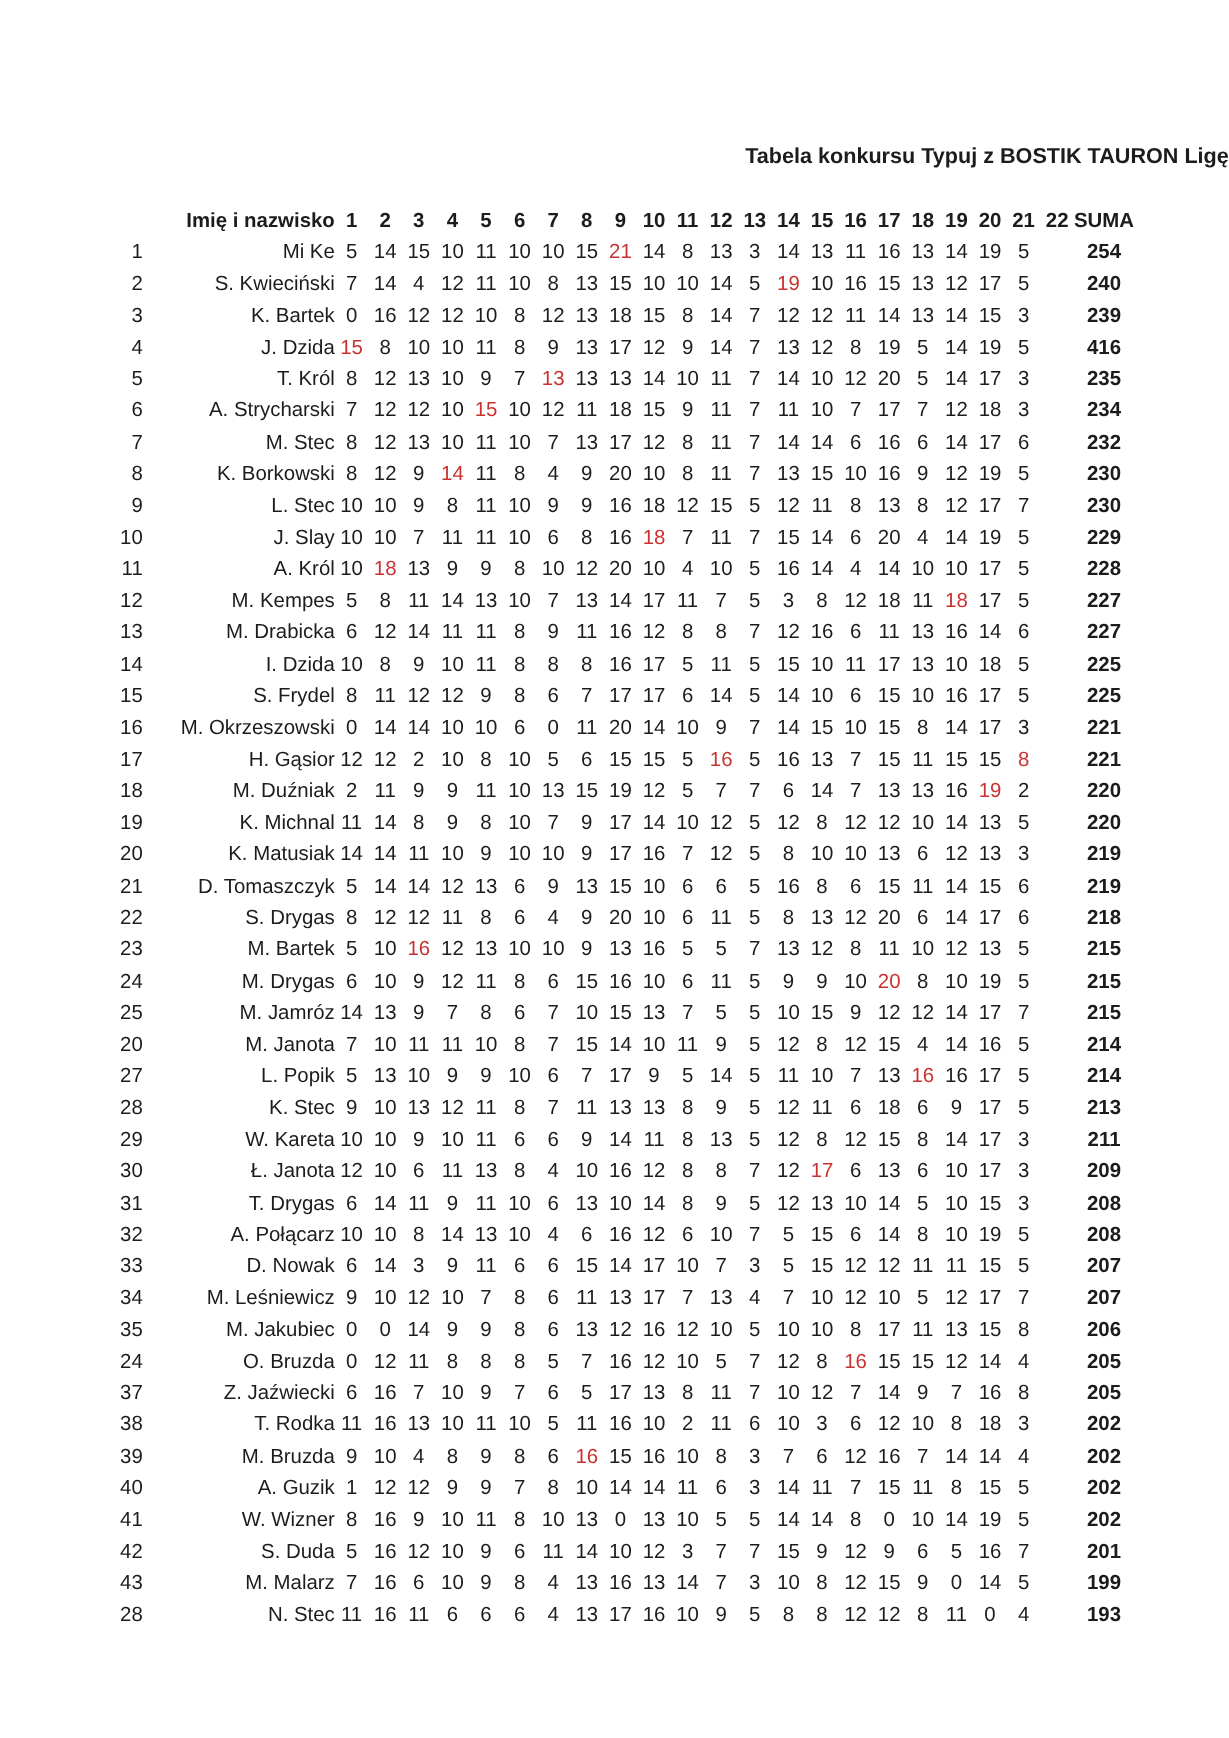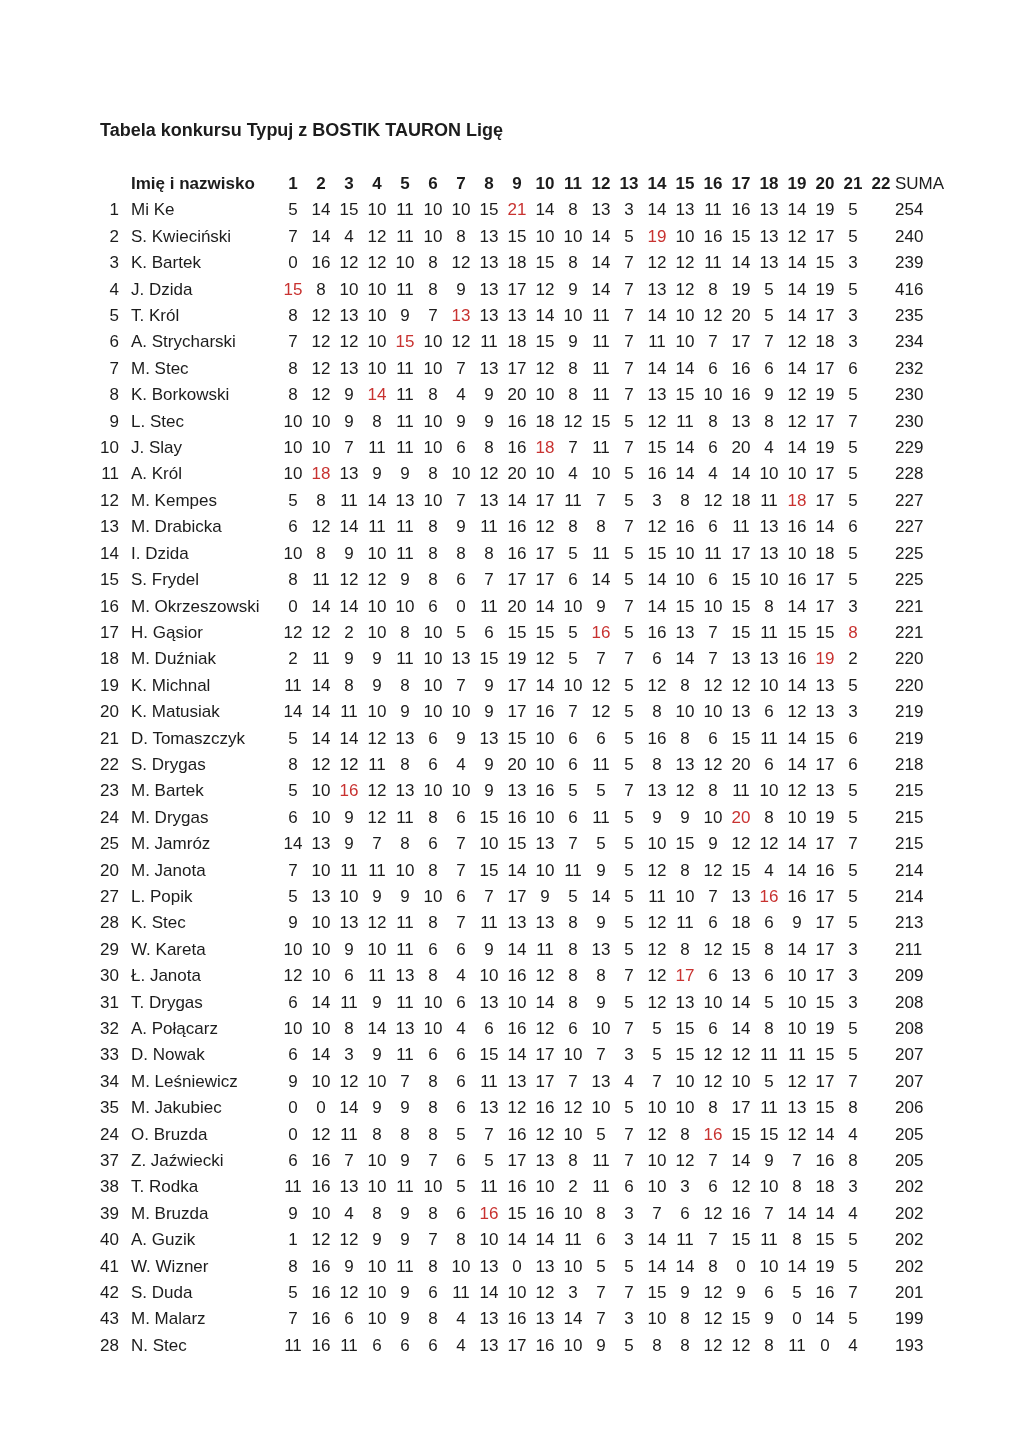--- a/index.html
+++ b/index.html
@@ -3,35 +3,35 @@
 <meta charset="utf-8">
 <style>
   html,body{margin:0;padding:0}
   body{
     width:1024px;height:1448px;background:#ffffff;position:relative;
     font-family:"Liberation Sans", sans-serif;color:#1c1c1c;
     -webkit-font-smoothing:antialiased;
   }
   .title{
     position:absolute;top:120px;left:100px;width:924px;
-    text-align:left;font-size:18px;font-weight:bold;white-space:nowrap;
+    text-align:right;font-size:18px;font-weight:bold;white-space:nowrap;
   }
   table.results{
     position:absolute;top:171px;left:85px;
     border-collapse:collapse;table-layout:fixed;
   }
   th,td{
     padding:0;font-size:17px;height:26.4px;line-height:26.4px;
     white-space:nowrap;font-weight:normal;overflow:visible;
   }
   thead th{font-weight:bold}
   .c-rank{width:34px;text-align:right}
-  .c-name{width:148px;text-align:left;padding-left:12px}
+  .c-name{width:148px;text-align:right;padding-left:12px}
   .c-score{width:28px;text-align:center}
-  .c-suma{width:45px;text-align:left;font-weight:normal}
+  .c-suma{width:45px;text-align:center;font-weight:bold}
   .hl{color:#c83230}
 </style>
 </head>
 <body>
 
 <div class="title">Tabela konkursu Typuj z BOSTIK TAURON Ligę</div>
 
 <table class="results">
   <thead>
       <tr>

